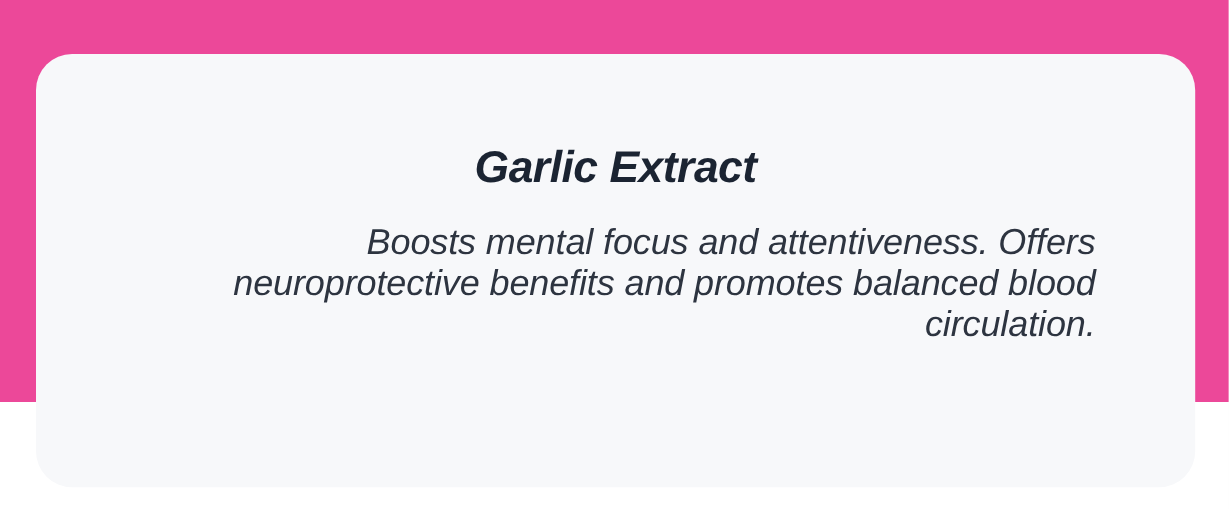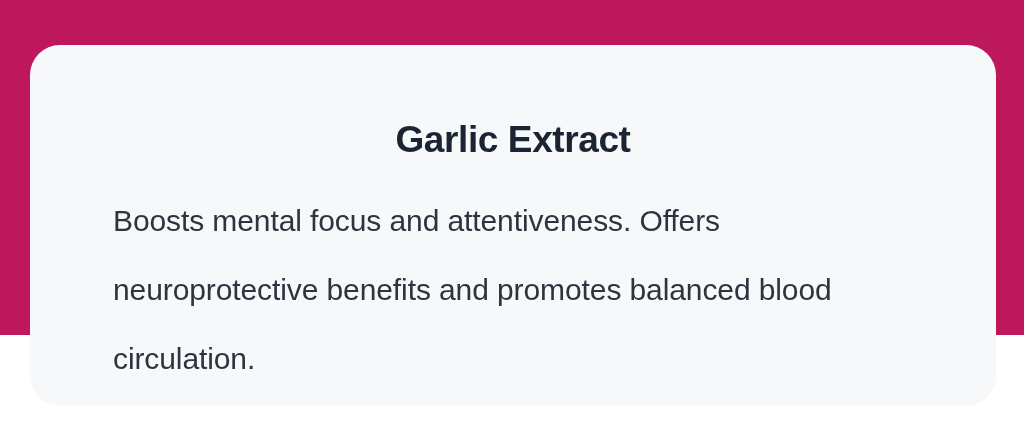--- a/index.html
+++ b/index.html
@@ -13,22 +13,23 @@
     background: #ffffff;
     font-family: "Liberation Sans", sans-serif;
     -webkit-font-smoothing: antialiased;
     overflow: hidden;
   }
 
   .page {
     position: relative;
     width: 1024px;
     height: 335px;
-    background: #be185d;
+    background: #ec4899;
     box-sizing: border-box;
+    font-style: italic;
   }
 
   .ingredient-card {
     position: absolute;
     left: 30px;
     top: 45px;
     width: 966px;
     height: 361px;
     background: #f7f8fa;
     border-radius: 30px;
@@ -52,24 +53,24 @@
     width: 100%;
     margin-top: 73px;
   }
 
   .card-description {
     margin: 0;
     padding: 0;
     font-family: "Liberation Sans", sans-serif;
     font-size: 30px;
     font-weight: 400;
-    line-height: 69px;
+    line-height: 34px;
     letter-spacing: -0.1px;
     color: #2d3440;
-    text-align: left;
+    text-align: right;
     width: 800px;
     margin-top: 24px;
   }
 </style>
 </head>
 <body>
 
 <div class="page">
 
   <div class="ingredient-card">

